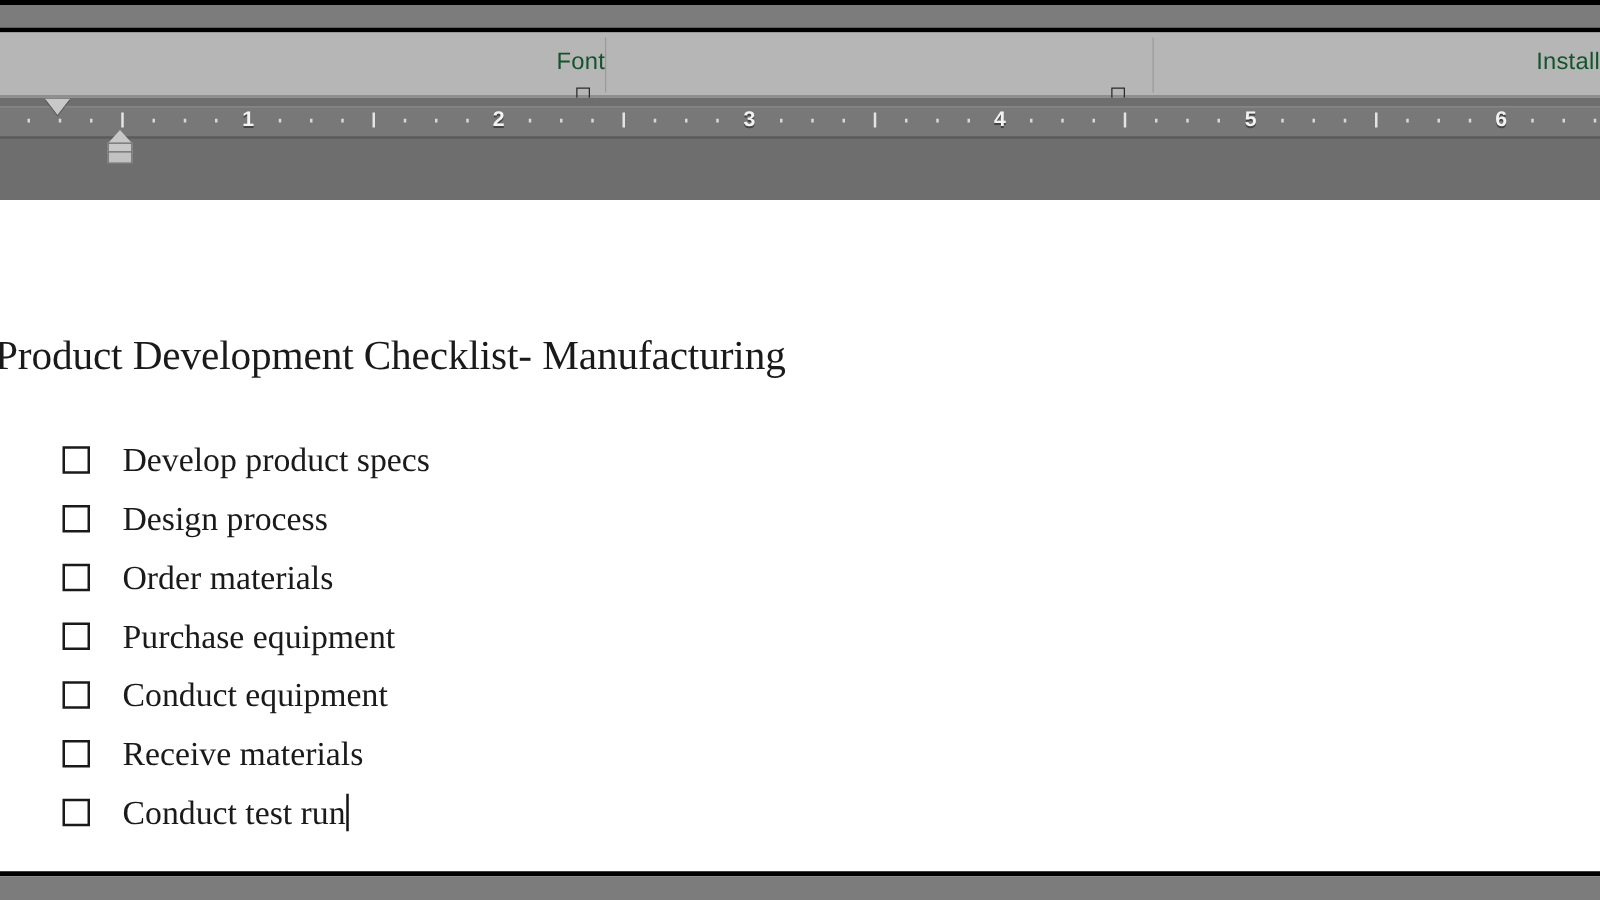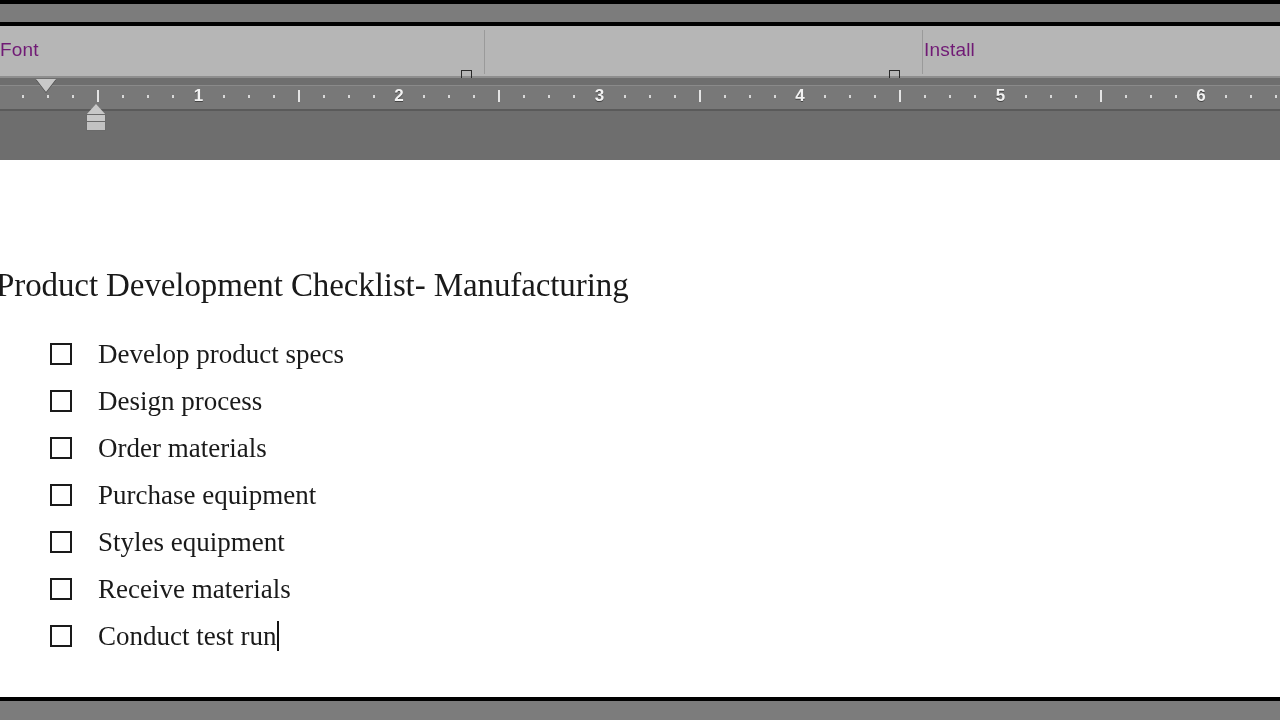--- a/index.html
+++ b/index.html
@@ -54,23 +54,23 @@
   }
   .ribbon-group {
     position: absolute;
     top: 0;
     height: 50px;
   }
   .ribbon-group-label {
     position: absolute;
     top: 12px;
     width: 100%;
-    text-align: left;
+    text-align: right;
     font-size: 19px;
-    color: #701a75;
+    color: #14532d;
     letter-spacing: 0.2px;
     line-height: 24px;
   }
   .group-font     { left: 0px;   width: 484px; }
   .group-para     { left: 486px; width: 436px; }
   .group-styles   { left: 924px; width: 356px; }
 
   .group-sep {
     position: absolute;
     top: 4px;
@@ -205,21 +205,21 @@
     top: 105px;
     font-size: 33px;
     color: #1a1a1a;
     white-space: nowrap;
     line-height: 40px;
     letter-spacing: -0.1px;
   }
   .checklist {
     position: absolute;
     left: 0;
-    top: 170px;
+    top: 184px;
     width: 1280px;
   }
   .check-item {
     position: relative;
     height: 47px;
     display: flex;
     align-items: center;
   }
   .check-box {
     position: absolute;
@@ -375,21 +375,21 @@
         <div class="check-item">
           <span class="check-box"></span>
           <span class="check-label">Order materials</span>
         </div>
         <div class="check-item">
           <span class="check-box"></span>
           <span class="check-label">Purchase equipment</span>
         </div>
         <div class="check-item">
           <span class="check-box"></span>
-          <span class="check-label">Styles equipment</span>
+          <span class="check-label">Conduct equipment</span>
         </div>
         <div class="check-item">
           <span class="check-box"></span>
           <span class="check-label">Receive materials</span>
         </div>
         <div class="check-item">
           <span class="check-box"></span>
           <span class="check-label">Conduct test run<span class="caret"></span></span>
         </div>
       </div>

